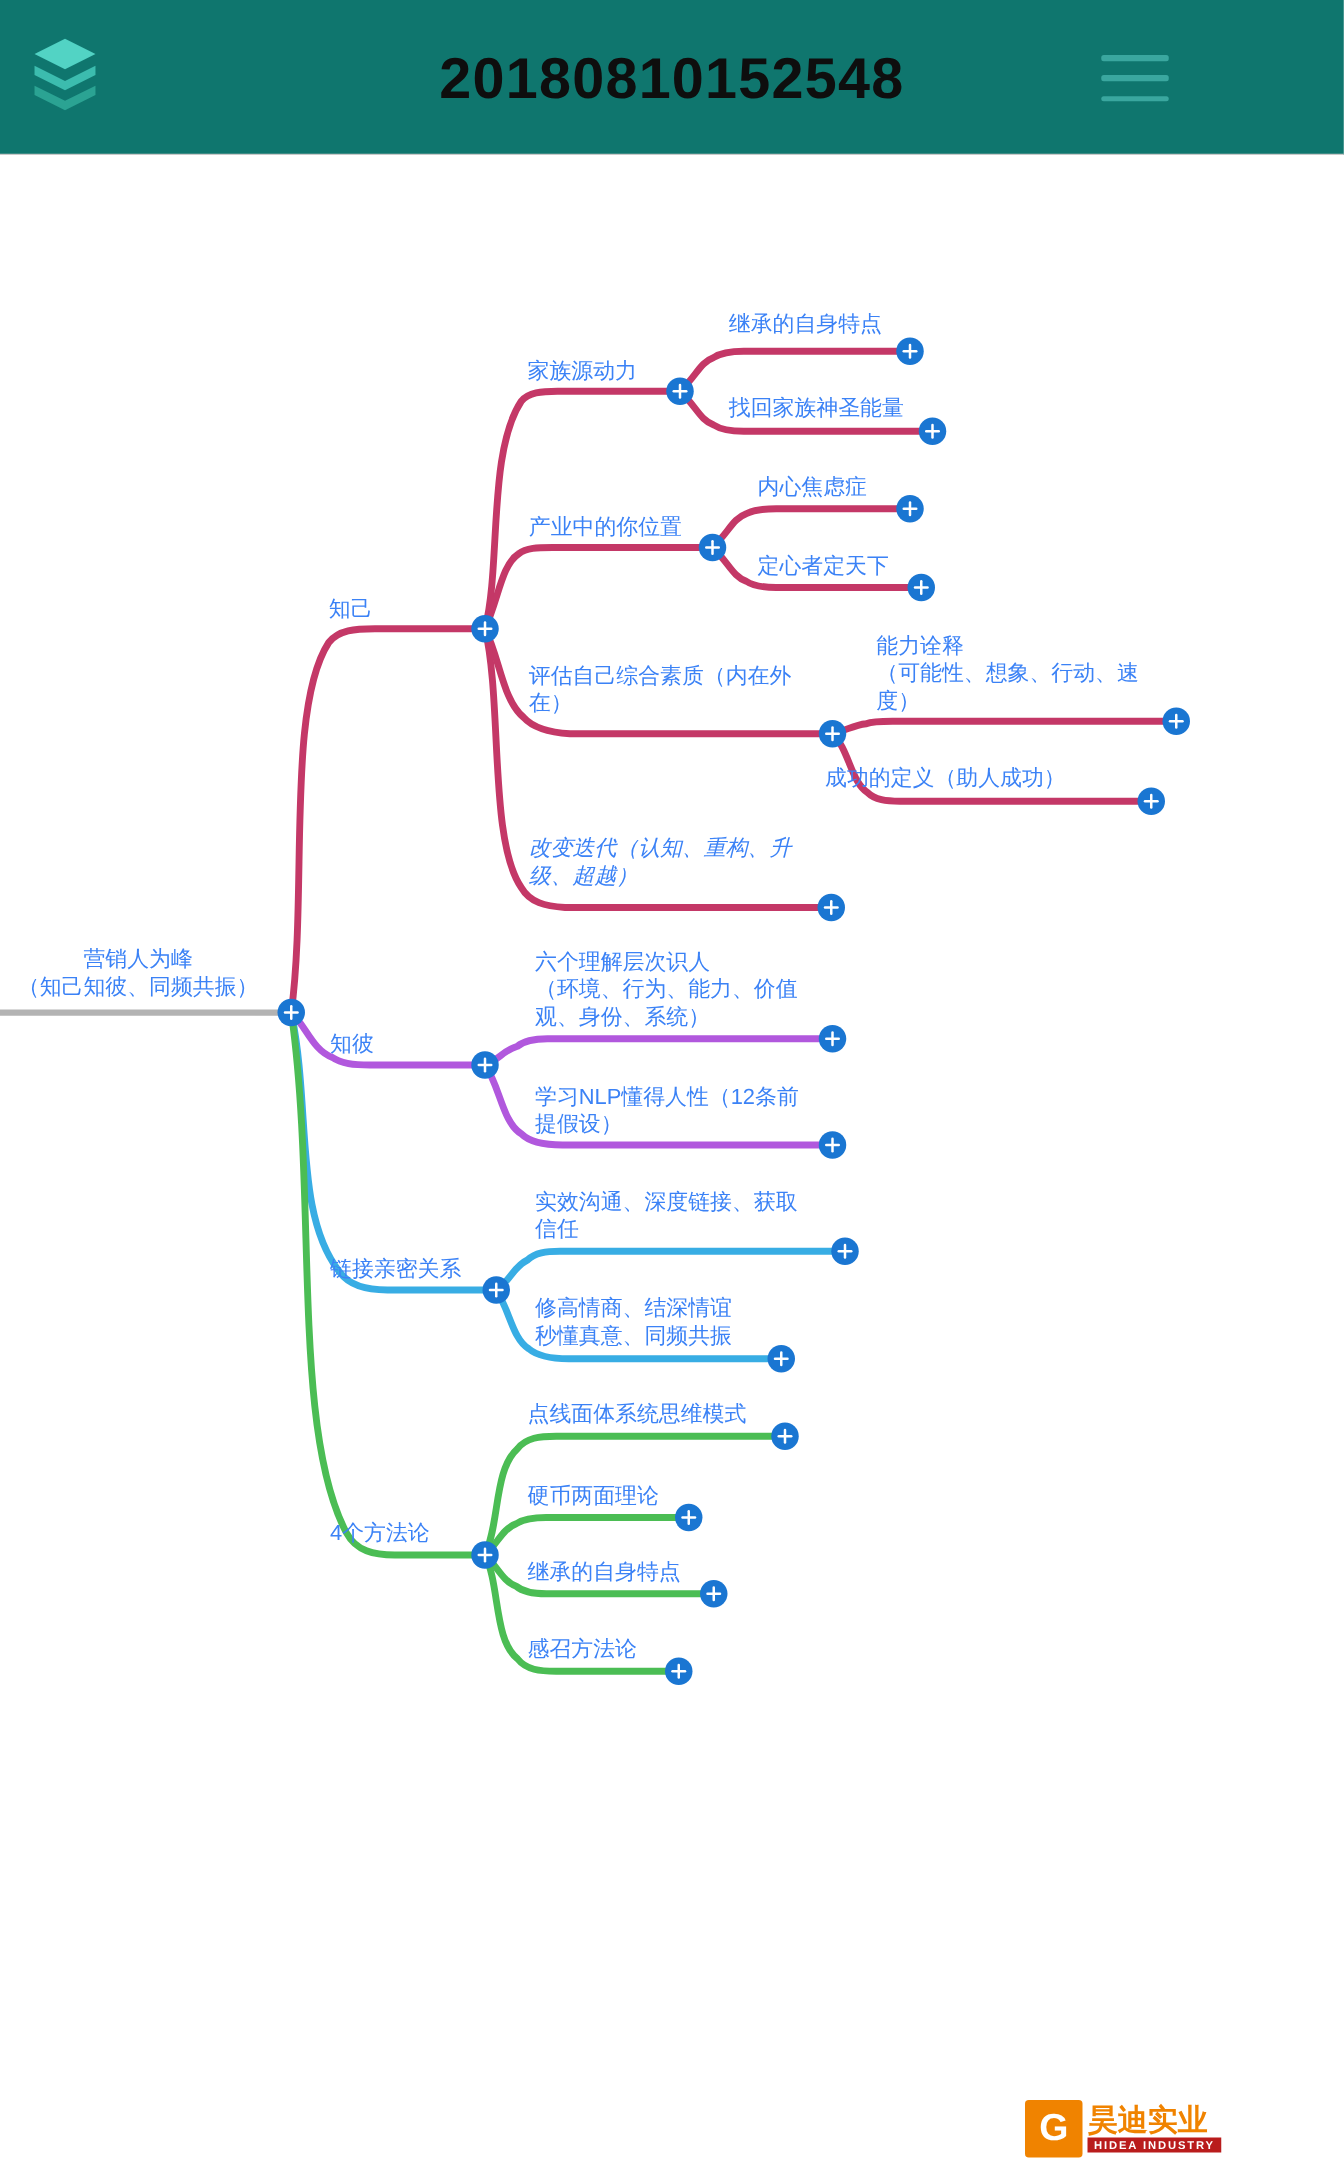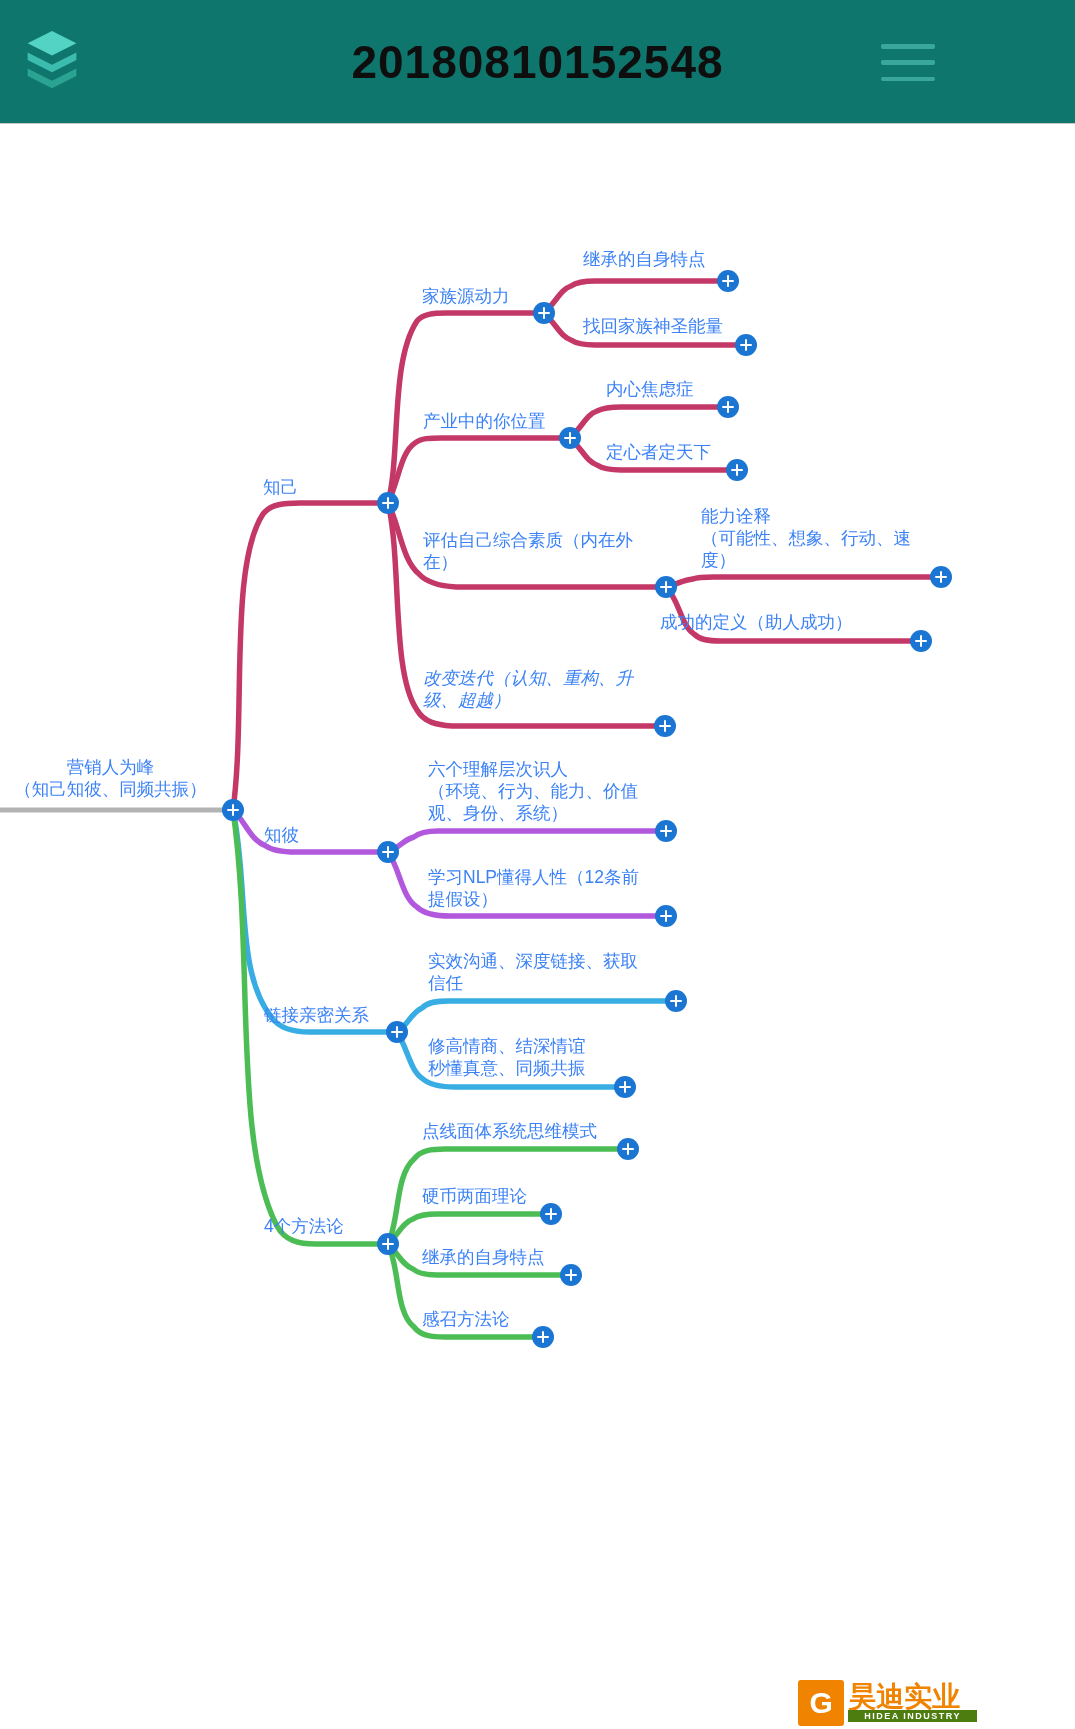--- a/index.html
+++ b/index.html
@@ -26,22 +26,22 @@
   .plus-glyph{position:absolute;inset:0;}
   .plus-glyph::before{content:"";position:absolute;left:5px;top:9.7px;width:12px;height:2.7px;
     background:#fff;border-radius:1.5px;}
   .plus-glyph::after{content:"";position:absolute;left:9.7px;top:5px;width:2.7px;height:12px;
     background:#fff;border-radius:1.5px;}
   
   .watermark{position:absolute;right:98px;bottom:3px;display:flex;align-items:center;gap:4px;z-index:4;}
   .wm-logo{width:46px;height:46px;background:#f08300;color:#fff;display:flex;align-items:center;
     justify-content:center;font-weight:800;font-size:30px;border-radius:3px;}
   .wm-text{display:flex;flex-direction:column;align-items:flex-start;}
-  .wm-brand{color:#f08300;font-size:28px;font-weight:800;line-height:26px;white-space:nowrap;}
-  .wm-sub{background:#4d7c0f;color:#fff;font-size:9px;letter-spacing:1.5px;padding:1px 16px;
+  .wm-brand{color:#f08300;font-size:24px;font-weight:800;line-height:26px;white-space:nowrap;}
+  .wm-sub{background:#b91c1c;color:#fff;font-size:9px;letter-spacing:1.5px;padding:1px 5px;
     font-weight:700;white-space:nowrap;}
 </style>
 </head>
 <body>
 
 <div class="header">
   <div class="layers-btn">
     <svg viewBox="0 0 64 68" width="60" height="66" aria-hidden="true">
       <path d="M32 2 L58 15 L32 28 L6 15 Z" fill="#52d3c4"></path>
       <path d="M6 25 L32 38 L58 25 L58 33 L32 46 L6 33 Z" fill="#3cbcae"></path>

